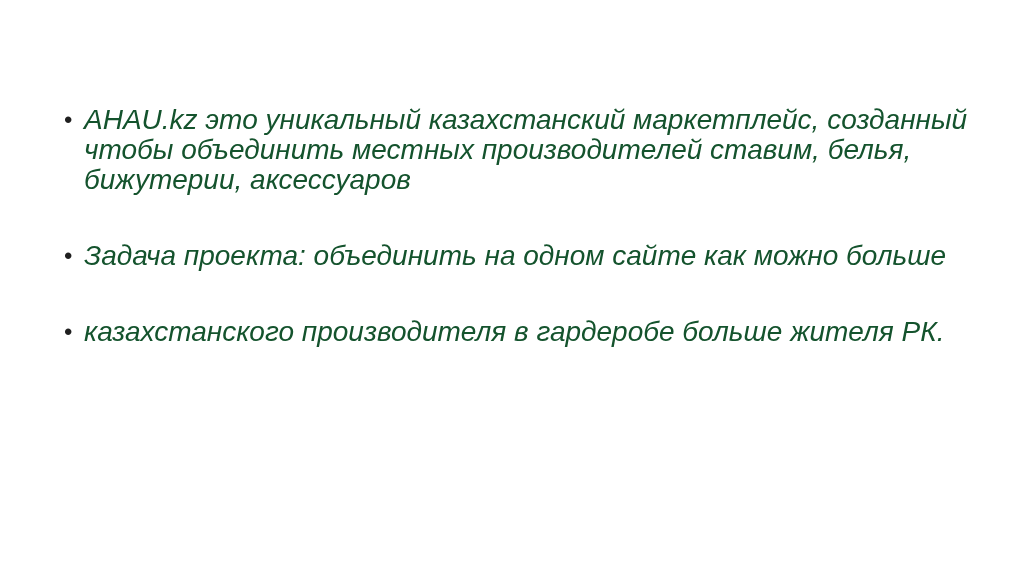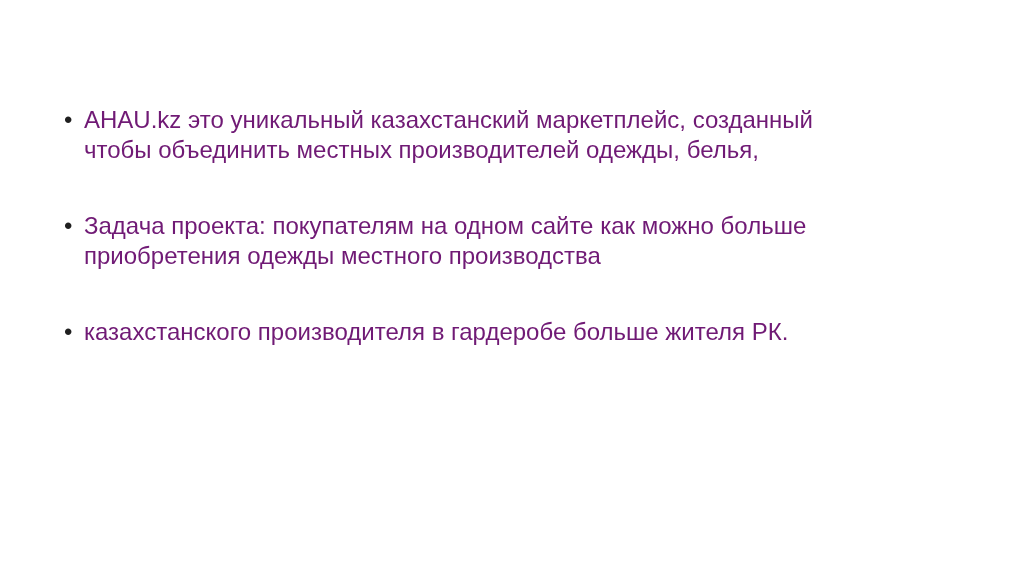--- a/index.html
+++ b/index.html
@@ -34,45 +34,46 @@
     flex: 0 0 20px;
     width: 20px;
     font-size: 24px;
     line-height: 30px;
     color: #1f1f1f;
   }
   .lines {
     flex: 1 1 auto;
   }
   .line {
-    font-size: 24px;
+    font-size: 28px;
     line-height: 30px;
     white-space: nowrap;
-    color: #701a75;
+    color: #14532d;
+    font-style: italic;
   }
 </style>
 </head>
 <body>
 
 <div class="slide">
   <div class="bullet-list">
 
     <div class="bullet-item">
       <span class="marker">•</span>
       <div class="lines">
         <div class="line">AHAU.kz это уникальный казахстанский маркетплейс, созданный</div>
-        <div class="line">чтобы объединить местных производителей одежды, белья,</div>
+        <div class="line">чтобы объединить местных производителей ставим, белья,</div>
+        <div class="line">бижутерии, аксессуаров</div>
       </div>
     </div>
 
     <div class="bullet-item">
       <span class="marker">•</span>
       <div class="lines">
-        <div class="line">Задача проекта: покупателям на одном сайте как можно больше</div>
-        <div class="line">приобретения одежды местного производства</div>
+        <div class="line">Задача проекта: объединить на одном сайте как можно больше</div>
       </div>
     </div>
 
     <div class="bullet-item">
       <span class="marker">•</span>
       <div class="lines">
         <div class="line">казахстанского производителя в гардеробе больше жителя РК.</div>
       </div>
     </div>
 

